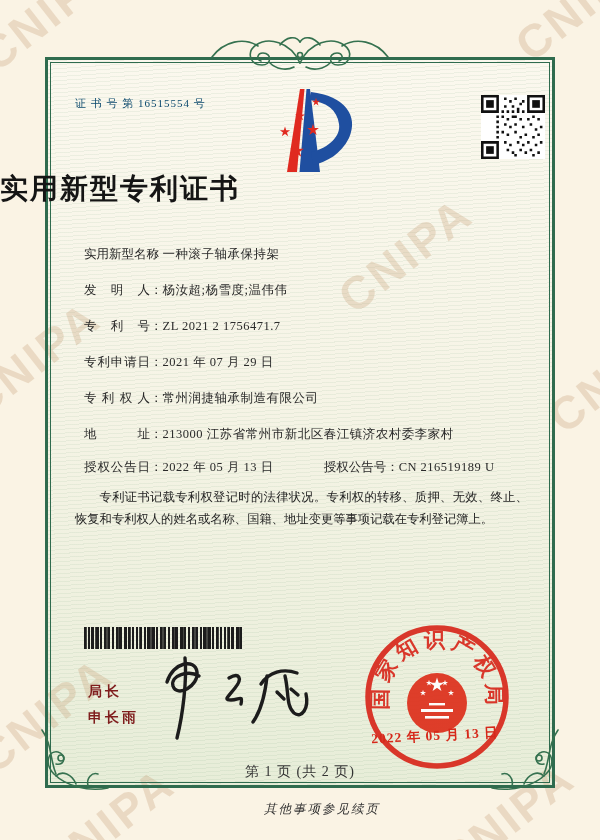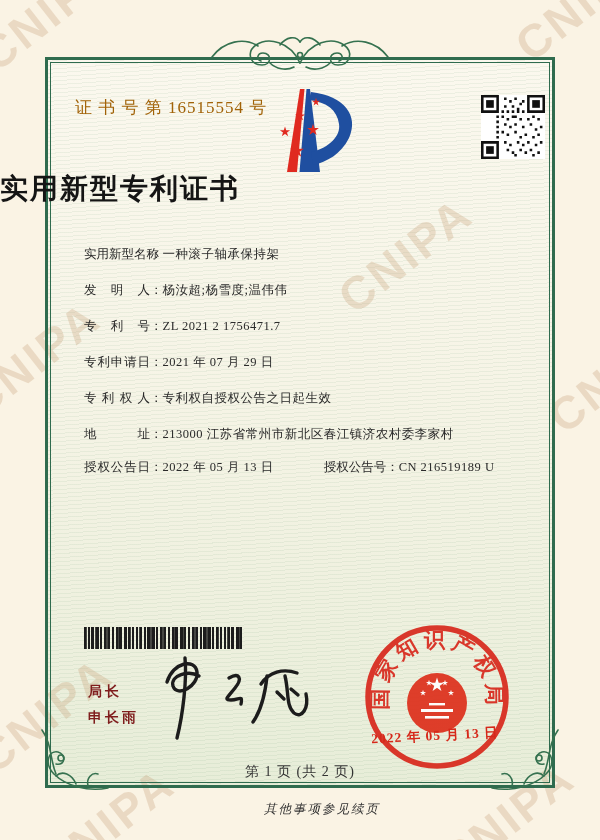--- a/index.html
+++ b/index.html
@@ -40,21 +40,21 @@
     border:3px solid #2f6b4e;pointer-events:none;
   }
   .frame::after{
     content:"";position:absolute;inset:2px;border:1px solid #2f6b4e;
   }
   .ornament{position:absolute;z-index:3;}
   .orn-top{left:210px;top:33px;}
   .orn-bl{left:36px;top:726px;}
   .orn-br{left:489px;top:726px;transform:scaleX(-1);}
   
-  .cert-no{position:absolute;z-index:4;left:75px;top:96px;font-size:17px;letter-spacing:1px;color:#a16207;text-align:center;}
+  .cert-no{position:absolute;z-index:4;left:75px;top:96px;font-size:11px;letter-spacing:1px;color:#0c4a6e;text-align:center;}
   .logo{position:absolute;z-index:4;left:247px;top:86px;}
   .qr{position:absolute;z-index:4;left:481px;top:95px;}
   .title{
     position:absolute;z-index:4;left:0;right:0;top:170px;text-align:left;
     font-size:28px;font-weight:bold;letter-spacing:2px;color:#151515;
   }
   
   .row{position:absolute;z-index:4;left:84px;right:60px;height:17px;font-size:12.5px;white-space:nowrap;}
   .row .lbl{display:inline-block;width:66px;text-align:justify;text-align-last:justify;vertical-align:bottom;}
   .row .colon{display:inline-block;}
@@ -185,30 +185,31 @@
 <div class="row r1">
   <span class="lbl">发明人</span><span class="colon">：</span><span class="val">杨汝超;杨雪度;温伟伟</span>
 </div>
 <div class="row r2">
   <span class="lbl">专利号</span><span class="colon">：</span><span class="val">ZL 2021 2 1756471.7</span>
 </div>
 <div class="row r3">
   <span class="lbl">专利申请日</span><span class="colon">：</span><span class="val">2021 年 07 月 29 日</span>
 </div>
 <div class="row r4">
-  <span class="lbl">专利权人</span><span class="colon">：</span><span class="val">专利权自授权公告之日起生效</span>
+  <span class="lbl">专利权人</span><span class="colon">：</span><span class="val">常州润捷轴承制造有限公司</span>
 </div>
 <div class="row r5">
   <span class="lbl">地址</span><span class="colon">：</span><span class="val">213000 江苏省常州市新北区春江镇济农村委李家村</span>
 </div>
 <div class="row r6">
   <span class="lbl">授权公告日</span><span class="colon">：</span><span class="val">2022 年 05 月 13 日</span><span class="grant2"><span>授权公告号</span><span class="colon">：</span><span class="val">CN 216519189 U</span></span>
 </div>
 
 <div class="body-text">
+  <p>专利证书记载专利权登记时的法律状况。专利权的转移、质押、无效、终止、恢复和专利权人的姓名或名称、国籍、地址变更等事项记载在专利登记簿上。</p>
 </div>
 
 <div class="barcode"></div>
 
 <div class="director">
   <div>局长</div>
   <div>申长雨</div>
 </div>
 
 <svg class="signature" width="200" height="95" viewBox="0 0 200 95">

